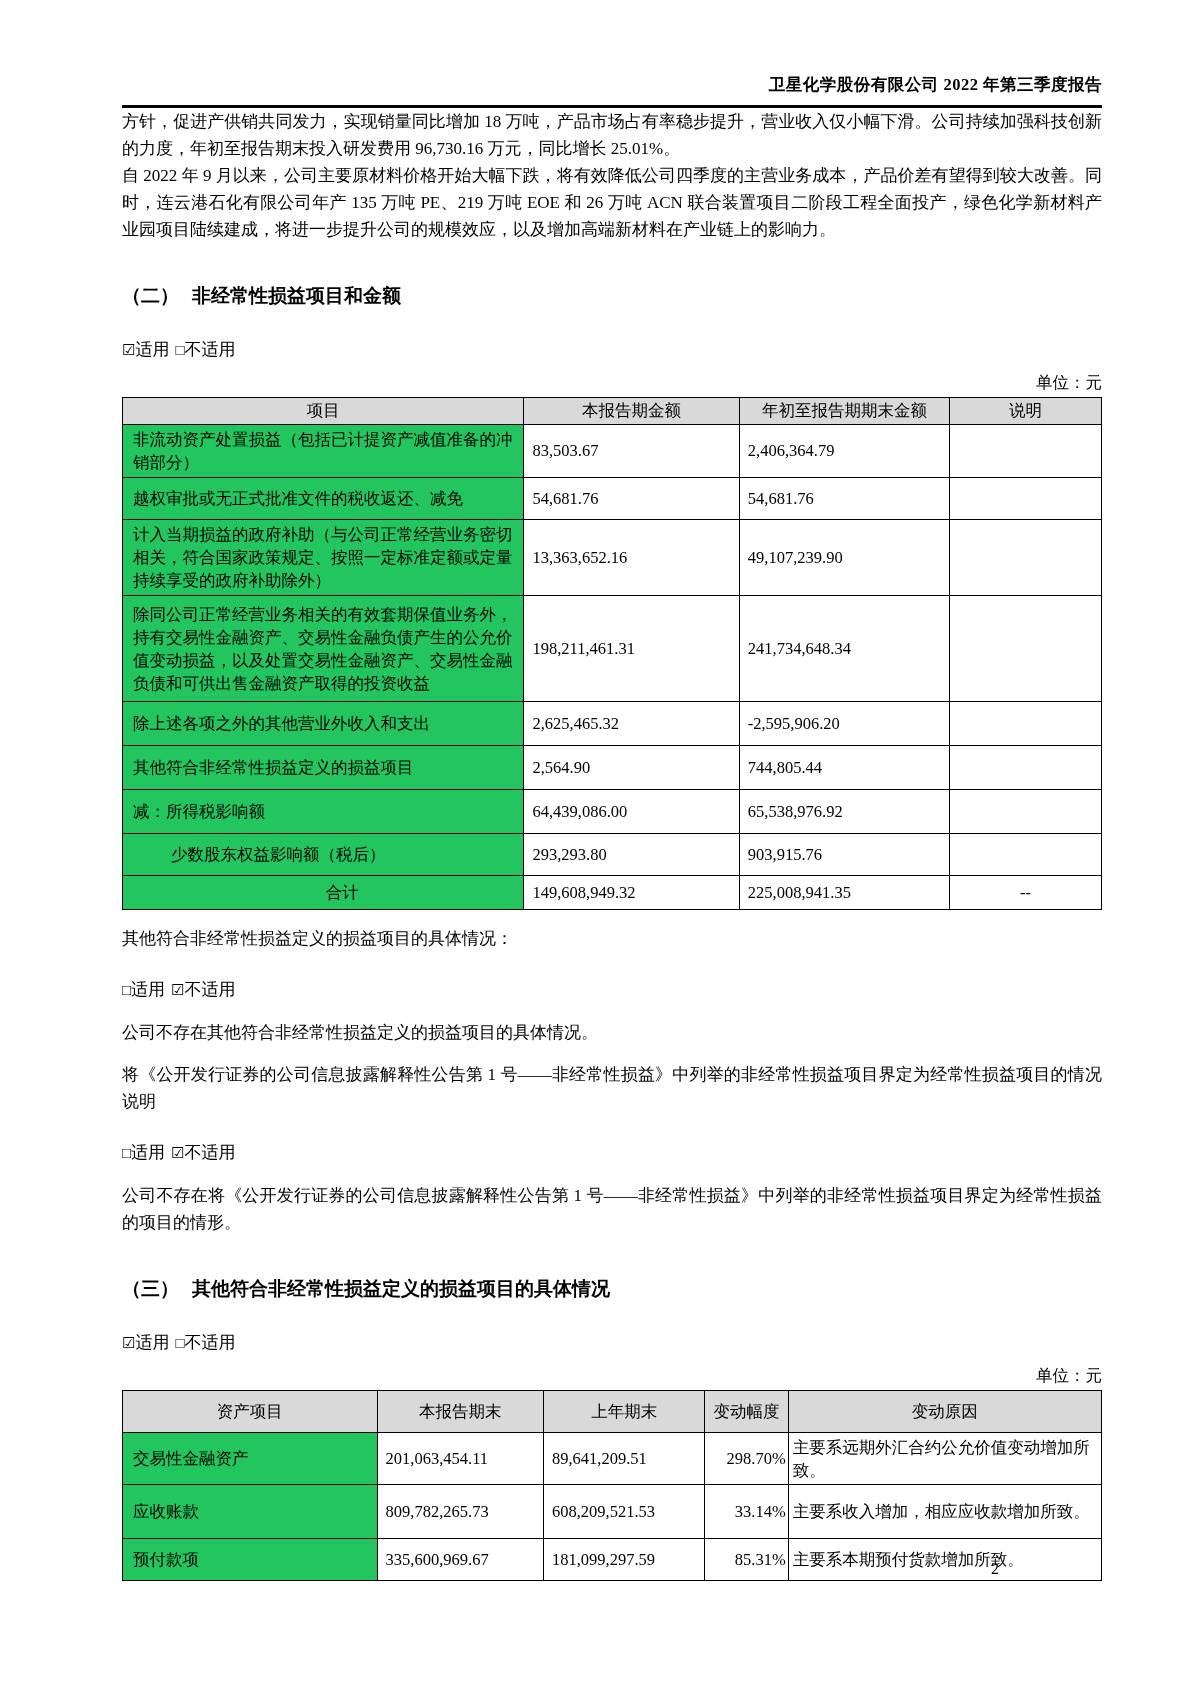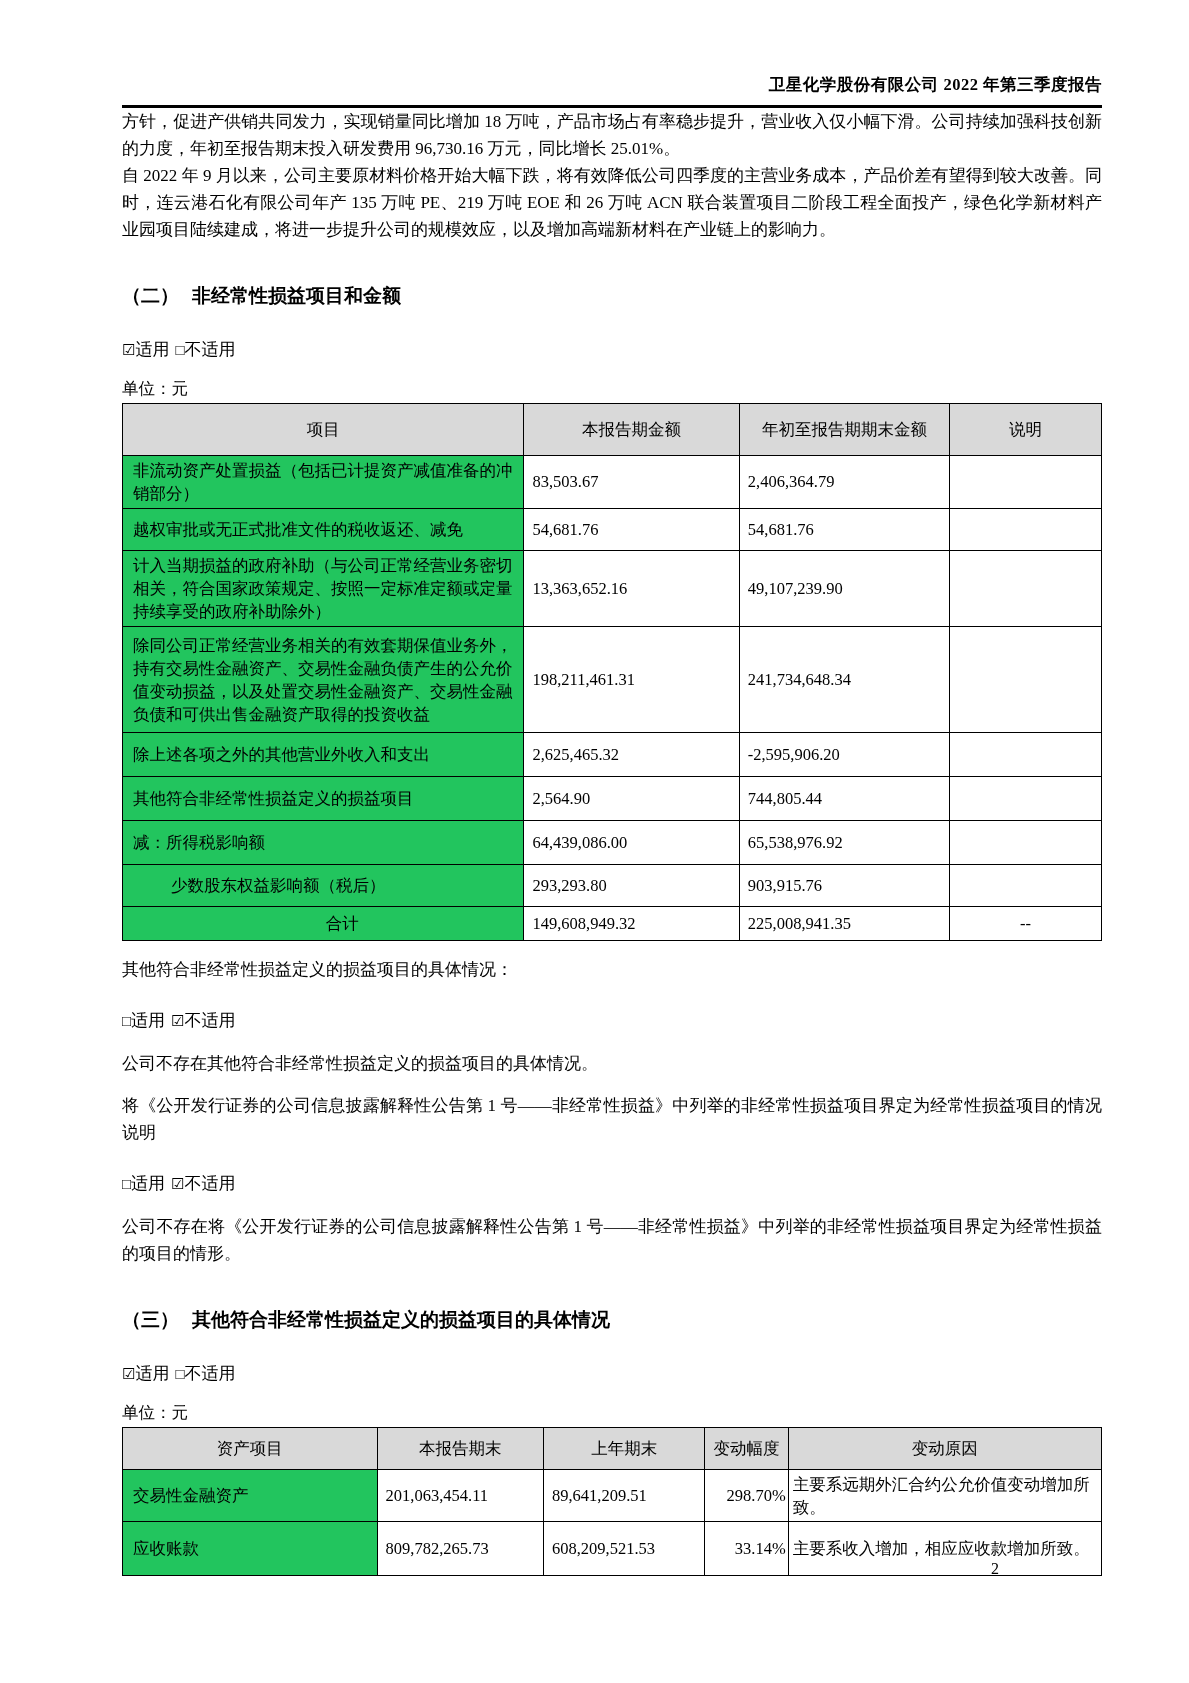--- a/index.html
+++ b/index.html
@@ -18,35 +18,35 @@
   .p1 { margin-top:23px; }
   .p2 { margin-top:9px; }
 
   h2.sec { font-size:19px; font-weight:bold; margin:40px 0 0 0; }
   h2.sec .no { margin-right:13px; }
 
   .apply { font-size:17px; margin:29px 0 0 0; }
   .apply .cb { font-size:15px; }
   .apply .opt2 { margin-left:6px; }
 
-  .unit { font-size:16.5px; margin:17px 0 3px 0; }
+  .unit { text-align:right; font-size:16.5px; margin:11px 0 3px 0; }
 
   table { border-collapse:collapse; width:100%; font-size:16.5px; table-layout:fixed; }
   td,th { border:1px solid #000; padding:2px 8px; vertical-align:middle; word-break:break-all; }
   th { background:#d9d9d9; font-weight:normal; text-align:center; }
   td.item { background:#22c55e; text-align:left; line-height:23px; padding:3px 10px; }
   td.num { text-align:left; }
   td.note { text-align:center; }
   tr.total td.item { text-align:center;padding-left:48px; }
   td.indent { padding-left:48px; }
 
   .t2 td.reason { text-align:left; padding:2px 4px; line-height:23px; }
   .t2 td.pct { text-align:right; padding-right:2px; }
 
-  .rh34{height:34px} .rh38{height:52px} .rh42{height:42px} .rh44{height:44px}
+  .rh34{height:34px} .rh38{height:27px} .rh42{height:42px} .rh44{height:44px}
   .rh48{height:48px} .rh52{height:52px} .rh54{height:54px} .rh70{height:70px} .rh106{height:106px}
 
   .notes p { font-size:17px; line-height:27px; text-align:justify; margin:15px 0 0 0; }
   .notes p.apply { margin-top:24px; }
 
   .page-num { position:absolute; left:991px; top:1560px; font-size:16px; }
 </style>
 </head>
 <body>
 
@@ -173,18 +173,25 @@
       <td class="num pct">298.70%</td>
       <td class="reason">主要系远期外汇合约公允价值变动增加所致。</td>
     </tr>
     <tr class="rh54">
       <td class="item">应收账款</td>
       <td class="num">809,782,265.73</td>
       <td class="num">608,209,521.53</td>
       <td class="num pct">33.14%</td>
       <td class="reason">主要系收入增加，相应应收款增加所致。</td>
     </tr>
+    <tr class="rh42">
+      <td class="item">预付款项</td>
+      <td class="num">335,600,969.67</td>
+      <td class="num">181,099,297.59</td>
+      <td class="num pct">85.31%</td>
+      <td class="reason">主要系本期预付货款增加所致。</td>
+    </tr>
   </tbody>
     </table>
 
 </div>
 
 <div class="page-num">2</div>
 
 </body></html>

